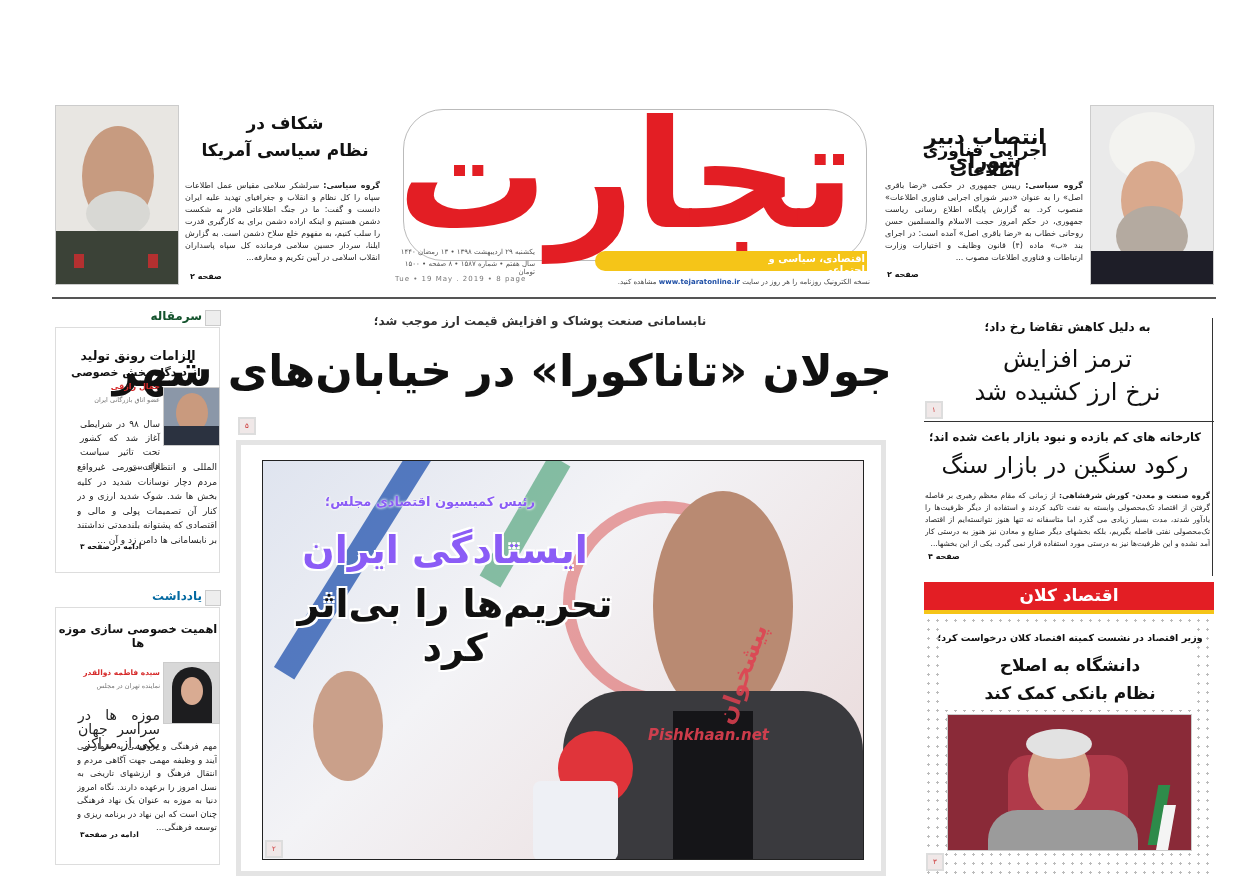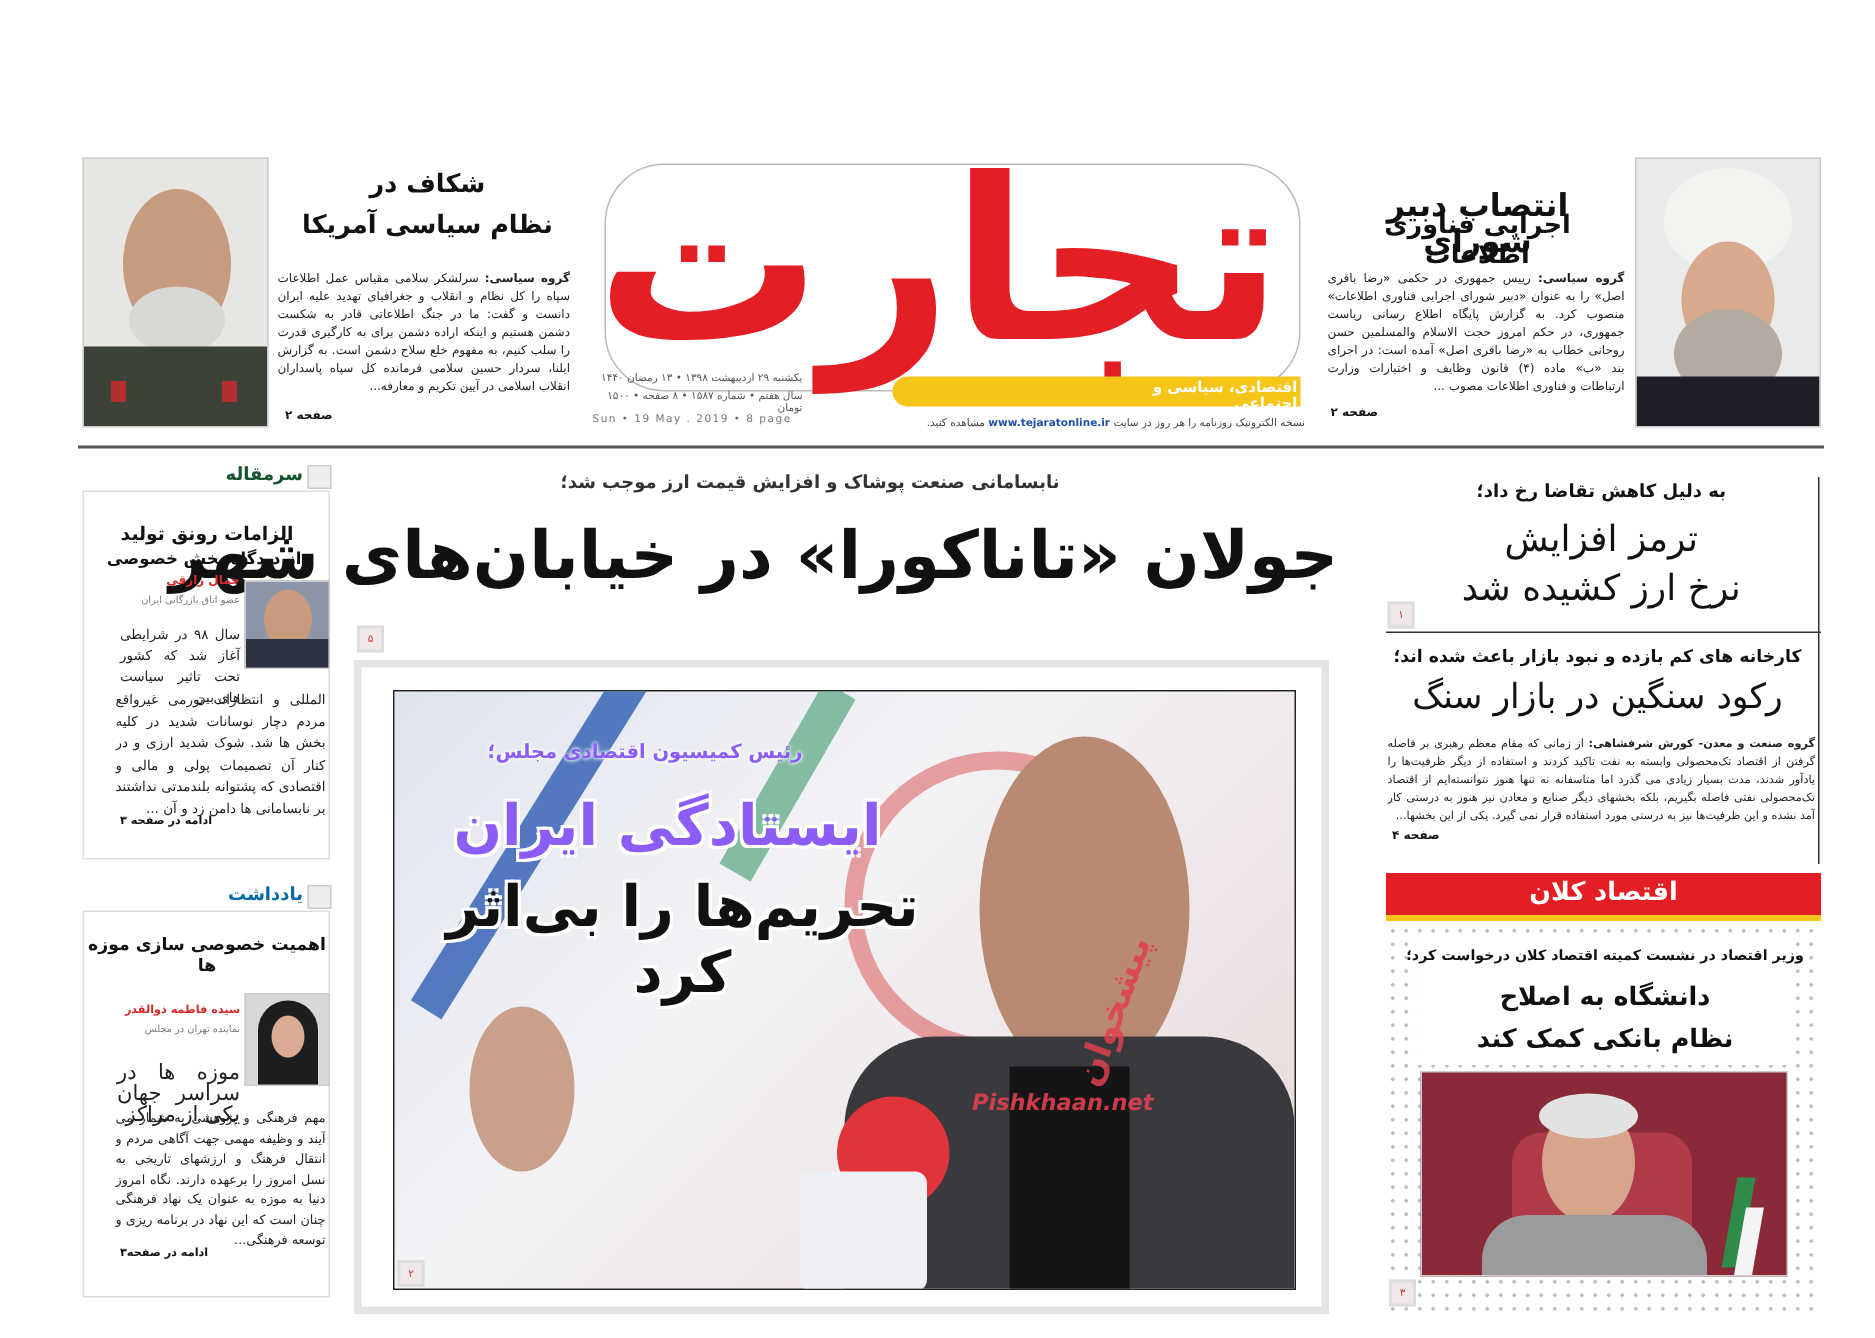--- a/index.html
+++ b/index.html
@@ -19,21 +19,21 @@
 <div class="abs" style="left:395px;top:103px;width:480px;height:195px;">
 
   <div class="abs" style="left:8px;top:6px;width:462px;height:150px;background:#fff;border:1px solid #bbb;border-radius:40px;"></div>
   <div class="abs" style="left:20px;top:-28px;width:440px;text-align:center;font-size:150px;font-weight:bold;color:#e31e24;line-height:200px;direction:rtl;letter-spacing:-4px;">تجارت</div>
 
   <div class="abs" style="left:200px;top:148px;width:272px;height:20px;background:#f5c518;border-radius:10px 0 0 10px;"></div>
   <div class="abs rtl" style="left:330px;top:150px;width:140px;font-size:10px;color:#fff;font-weight:bold;">اقتصادی، سیاسی و اجتماعی</div>
 
   <div class="abs rtl" style="left:0;top:145px;width:140px;font-size:7px;color:#555;">یکشنبه ۲۹ اردیبهشت ۱۳۹۸ • ۱۳ رمضان ۱۴۴۰</div>
   <div class="abs rtl" style="left:0;top:157px;width:140px;font-size:7px;color:#555;">سال هفتم • شماره ۱۵۸۷ • ۸ صفحه • ۱۵۰۰ تومان</div>
-  <div class="abs" style="left:0;top:172px;width:140px;font-size:7px;color:#777;letter-spacing:1px;">Sun • 19 May . 2019 • 8 page</div>
+  <div class="abs" style="left:0;top:172px;width:140px;font-size:7px;color:#777;letter-spacing:1px;">Tue • 19 May . 2019 • 8 page</div>
 
   <div class="abs rtl" style="left:190px;top:175px;width:285px;font-size:7px;color:#444;white-space:nowrap;">
     <span>نسخه الکترونیک روزنامه را هر روز در سایت</span>
     <span style="color:#1f4fa6;font-weight:bold;">www.tejaratonline.ir</span>
     <span>مشاهده کنید.</span>
   </div>
 </div>
 
 <div class="sep" style="left:52px;top:297px;width:1164px;height:2px;background:#555;"></div>
 

